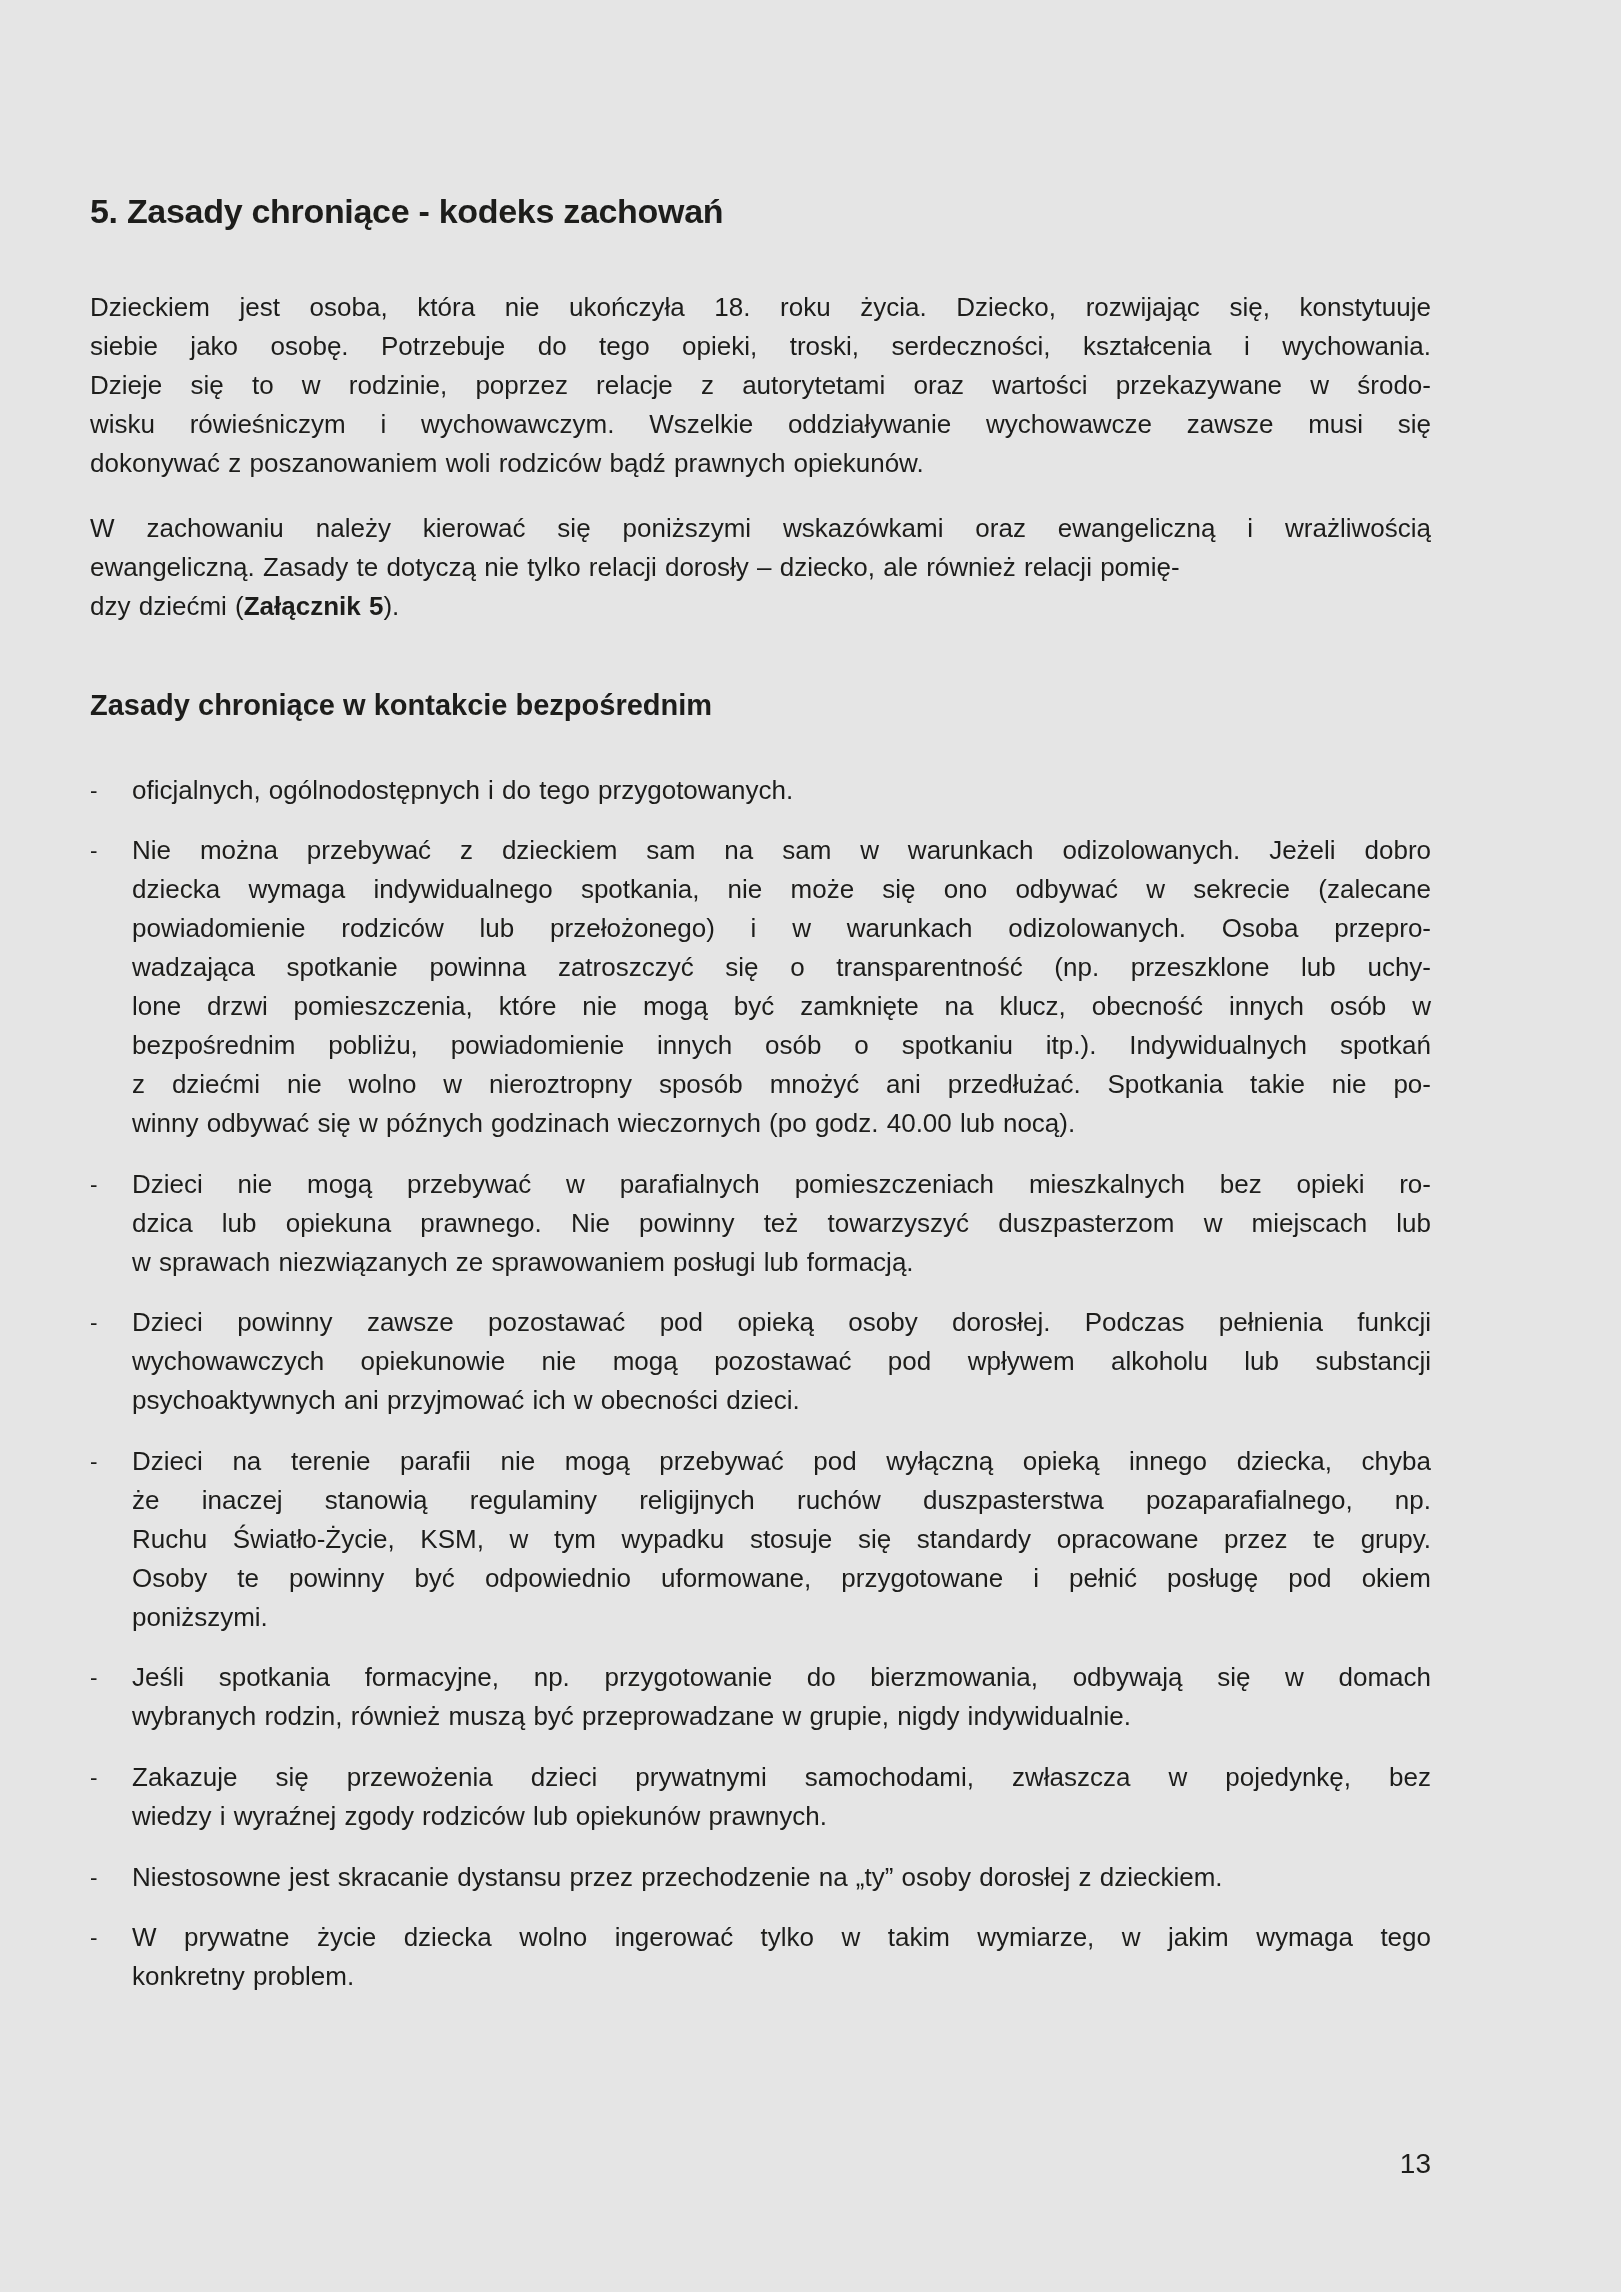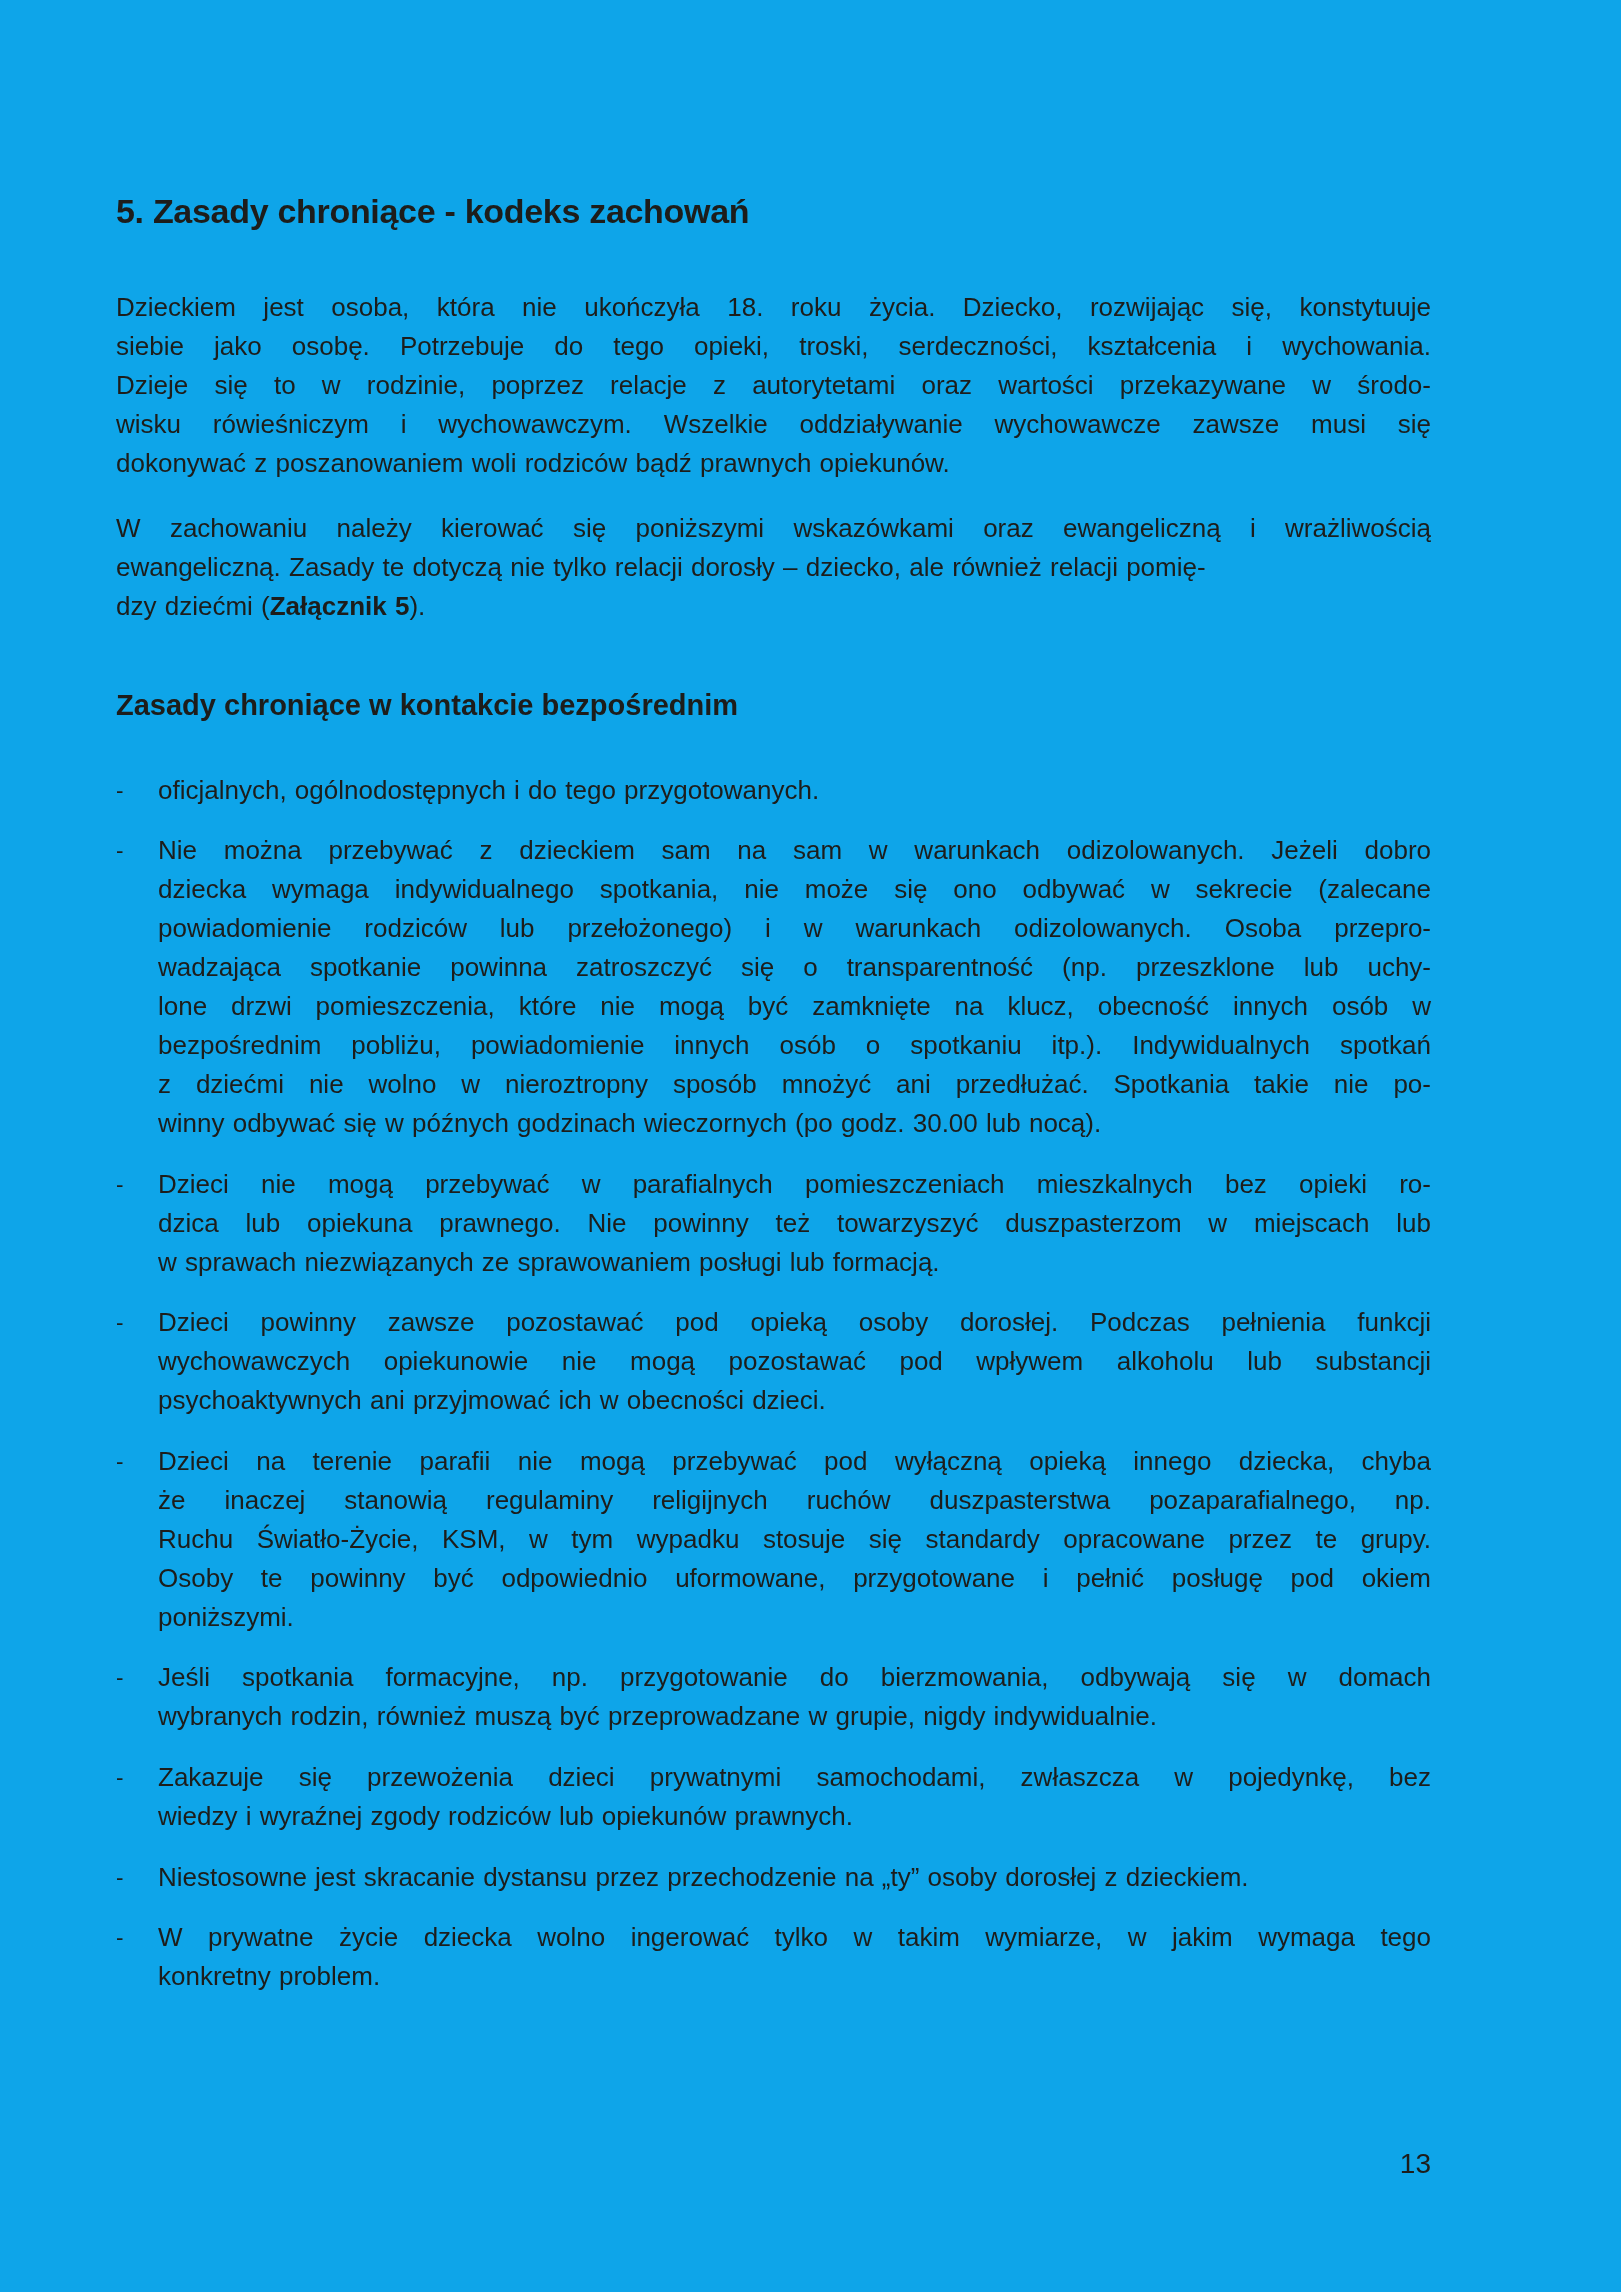--- a/index.html
+++ b/index.html
@@ -4,25 +4,25 @@
 <style>
   html, body {
     margin: 0;
     padding: 0;
     background: #ffffff;
   }
   .page {
     position: relative;
     width: 1621px;
     height: 2293px;
-    background: #0ea5e9;
+    background: #e5e5e5;
     font-family: "Liberation Sans", sans-serif;
     color: #1d1d1b;
     box-sizing: border-box;
-    padding: 192px 190px 0 116px;
+    padding: 192px 190px 0 90px;
     overflow: hidden;
   }
   h1.title {
     font-size: 34px;
     font-weight: bold;
     letter-spacing: -0.3px;
     margin: 0 0 57px 0;
   }
   .para { margin: 0 0 25.5px 0; }
   .line {
@@ -98,21 +98,21 @@
     <div class="bullet">
       <div class="marker">-</div>
       <div class="bullet-text">
           <div class="line">Nie można przebywać z dzieckiem sam na sam w warunkach odizolowanych. Jeżeli dobro</div>
           <div class="line">dziecka wymaga indywidualnego spotkania, nie może się ono odbywać w sekrecie (zalecane</div>
           <div class="line">powiadomienie rodziców lub przełożonego) i w warunkach odizolowanych. Osoba przepro-</div>
           <div class="line">wadzająca spotkanie powinna zatroszczyć się o transparentność (np. przeszklone lub uchy-</div>
           <div class="line">lone drzwi pomieszczenia, które nie mogą być zamknięte na klucz, obecność innych osób w</div>
           <div class="line">bezpośrednim pobliżu, powiadomienie innych osób o spotkaniu itp.). Indywidualnych spotkań</div>
           <div class="line">z dziećmi nie wolno w nieroztropny sposób mnożyć ani przedłużać. Spotkania takie nie po-</div>
-          <div class="line last">winny odbywać się w późnych godzinach wieczornych (po godz. 30.00 lub nocą).</div>
+          <div class="line last">winny odbywać się w późnych godzinach wieczornych (po godz. 40.00 lub nocą).</div>
         </div>
     </div>
 
     <div class="bullet">
       <div class="marker">-</div>
       <div class="bullet-text">
           <div class="line">Dzieci nie mogą przebywać w parafialnych pomieszczeniach mieszkalnych bez opieki ro-</div>
           <div class="line">dzica lub opiekuna prawnego. Nie powinny też towarzyszyć duszpasterzom w miejscach lub</div>
           <div class="line last">w sprawach niezwiązanych ze sprawowaniem posługi lub formacją.</div>
         </div>

